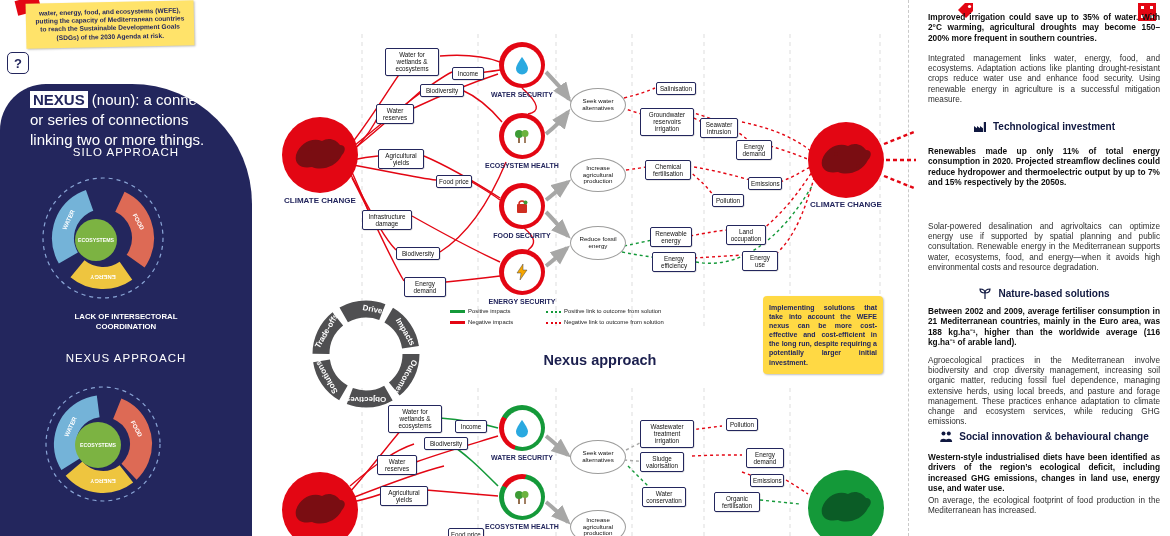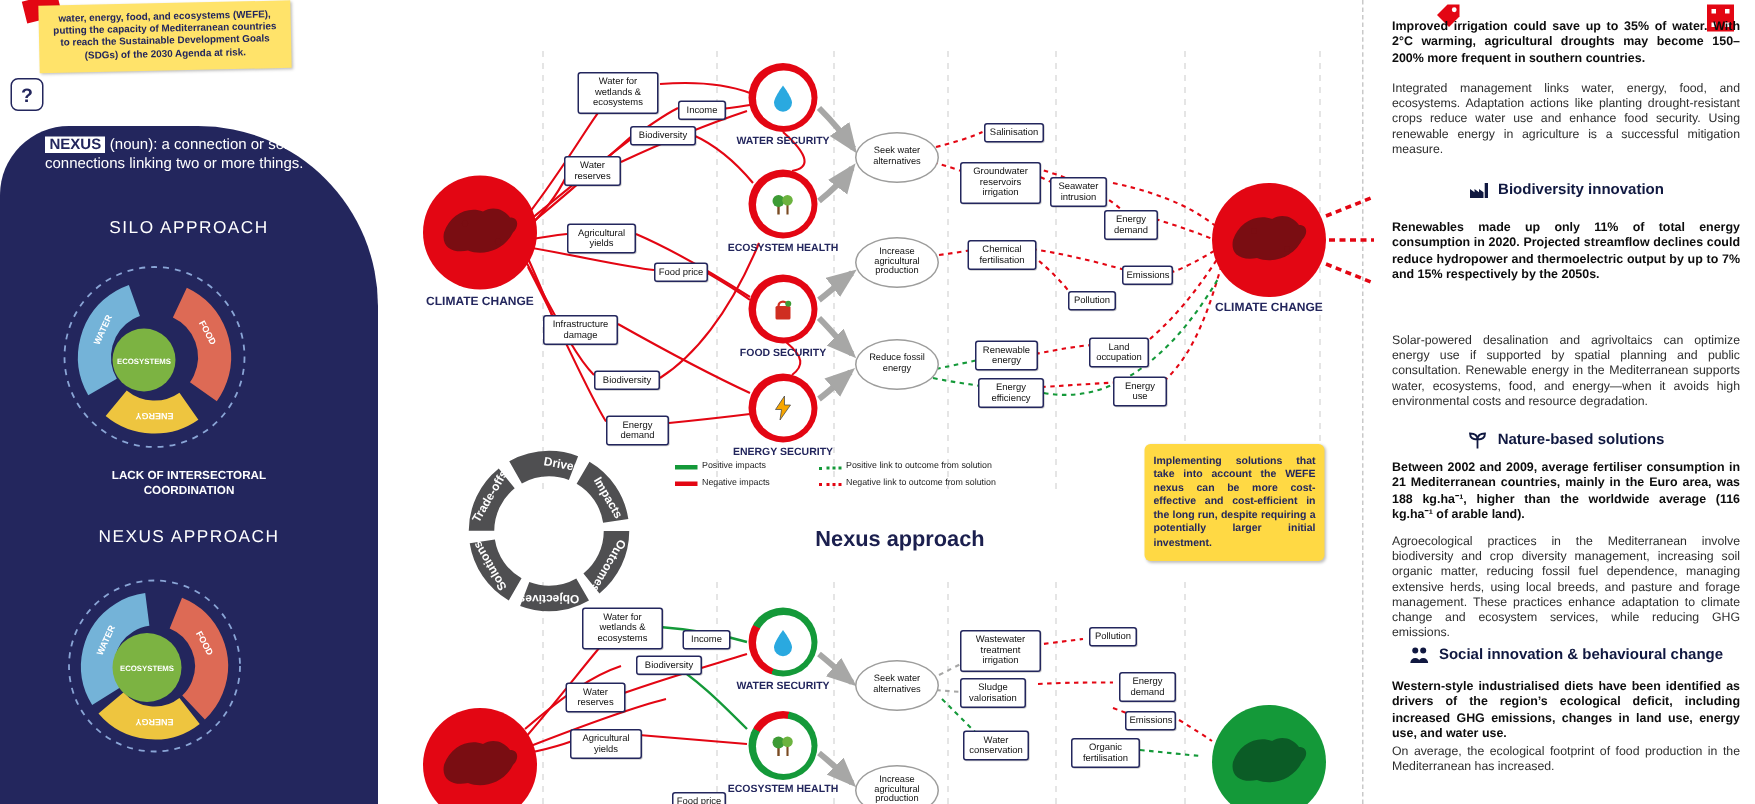--- a/index.html
+++ b/index.html
@@ -11,21 +11,21 @@
   #navy-blob { position:absolute; left:0; top:84px; width:252px; height:470px;
     background:#23265d; border-radius:46px 120px 0 0; z-index:1; }
   #note-card { position:absolute; left:26px; top:2px; width:168px; background:#ffe36a;
     padding:6px 8px; transform:rotate(-1.2deg); font-size:6.6px; line-height:1.25; color:#23265d;
     font-weight:bold; text-align:center; z-index:4; box-shadow:1px 1px 2px rgba(0,0,0,.25); }
   #note-fold { position:absolute; left:16px; top:-2px; width:24px; height:15px; background:#e30613;
     transform:rotate(-14deg); z-index:3; }
   #q-bubble { position:absolute; left:7px; top:52px; width:22px; height:22px; background:#fff;
     border:1.5px solid #23265d; border-radius:5px; display:flex; align-items:center; justify-content:center;
     font-weight:bold; font-size:13px; color:#23265d; z-index:4; }
-  #nexus-def { position:absolute; left:30px; top:90px; width:202px; color:#fff; font-size:10px;
+  #nexus-def { position:absolute; left:30px; top:90px; width:202px; color:#fff; font-size:15px;
     line-height:1.32; z-index:4; }
   #nexus-def .chip { background:#fff; color:#23265d; font-weight:bold; padding:0 3px; }
   .lp-title { position:absolute; left:0; width:252px; text-align:center; color:#fff; font-weight:normal;
     font-size:11.5px; letter-spacing:1px; z-index:4; }
   .lp-caption { position:absolute; left:56px; width:140px; text-align:center; color:#fff; font-weight:bold;
     font-size:7.8px; line-height:1.3; z-index:4; }
   .lp-svg { position:absolute; z-index:4; }
 
   
   .big-title { position:absolute; text-align:center; color:#1b1f4e; font-weight:bold; z-index:4; }
@@ -402,21 +402,21 @@
   </svg>
 
   <div class="rp-bold" style="top:12px;">Improved irrigation could save up to 35% of water. With 2°C warming, agricultural droughts may become 150–200% more frequent in southern countries.</div>
   <div class="rp-body" style="top:54px;">Integrated management links water, energy, food, and ecosystems. Adaptation actions like planting drought-resistant crops reduce water use and enhance food security. Using renewable energy in agriculture is a successful mitigation measure.</div>
 
   <div class="rp-head" style="top:120px;">
     <svg width="14" height="13">
       <path d="M1,12 V6 l3,2.2 V6 l3,2.2 V6 l3,2.2 V12 z" fill="#101840"></path>
       <rect x="10.8" y="2" width="2.2" height="10" fill="#101840"></rect>
     </svg>
-    <span>Biodiversity innovation</span>
+    <span>Technological investment</span>
   </div>
   <div class="rp-bold" style="top:146px;">Renewables made up only 11% of total energy consumption in 2020. Projected streamflow declines could reduce hydropower and thermoelectric output by up to 7% and 15% respectively by the 2050s.</div>
   <div class="rp-body" style="top:200px;margin-top:22px;">Solar-powered desalination and agrivoltaics can optimize energy use if supported by spatial planning and public consultation. Renewable energy in the Mediterranean supports water, ecosystems, food, and energy—when it avoids high environmental costs and resource degradation.</div>
 
   <div class="rp-head" style="top:286px;">
     <svg width="14" height="14">
       <path d="M7,13 V7 M7,7 C7,4 4.5,3 2,3 C2,6 4.5,7 7,7 M7,7 C7,4 9.5,3 12,3 C12,6 9.5,7 7,7" stroke="#101840" stroke-width="1.2" fill="none"></path>
     </svg>
     <span>Nature-based solutions</span>
   </div>

